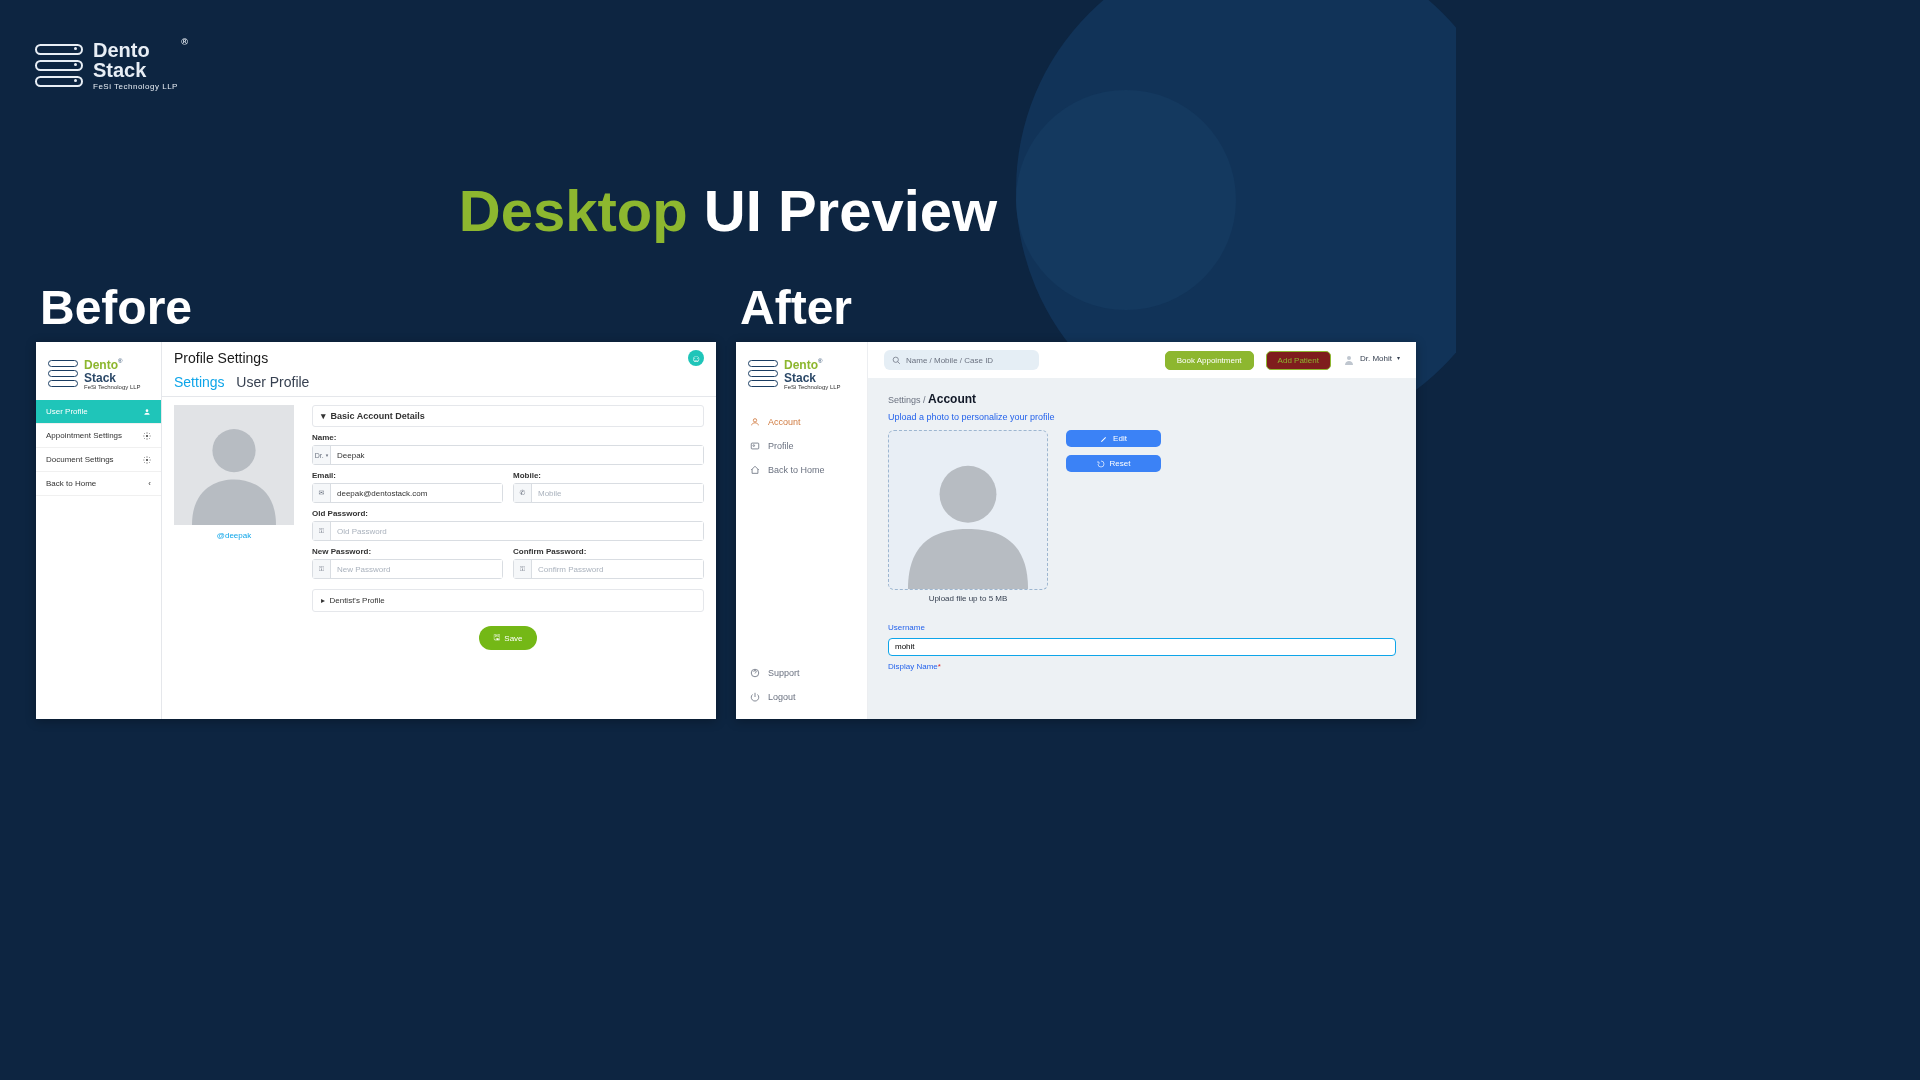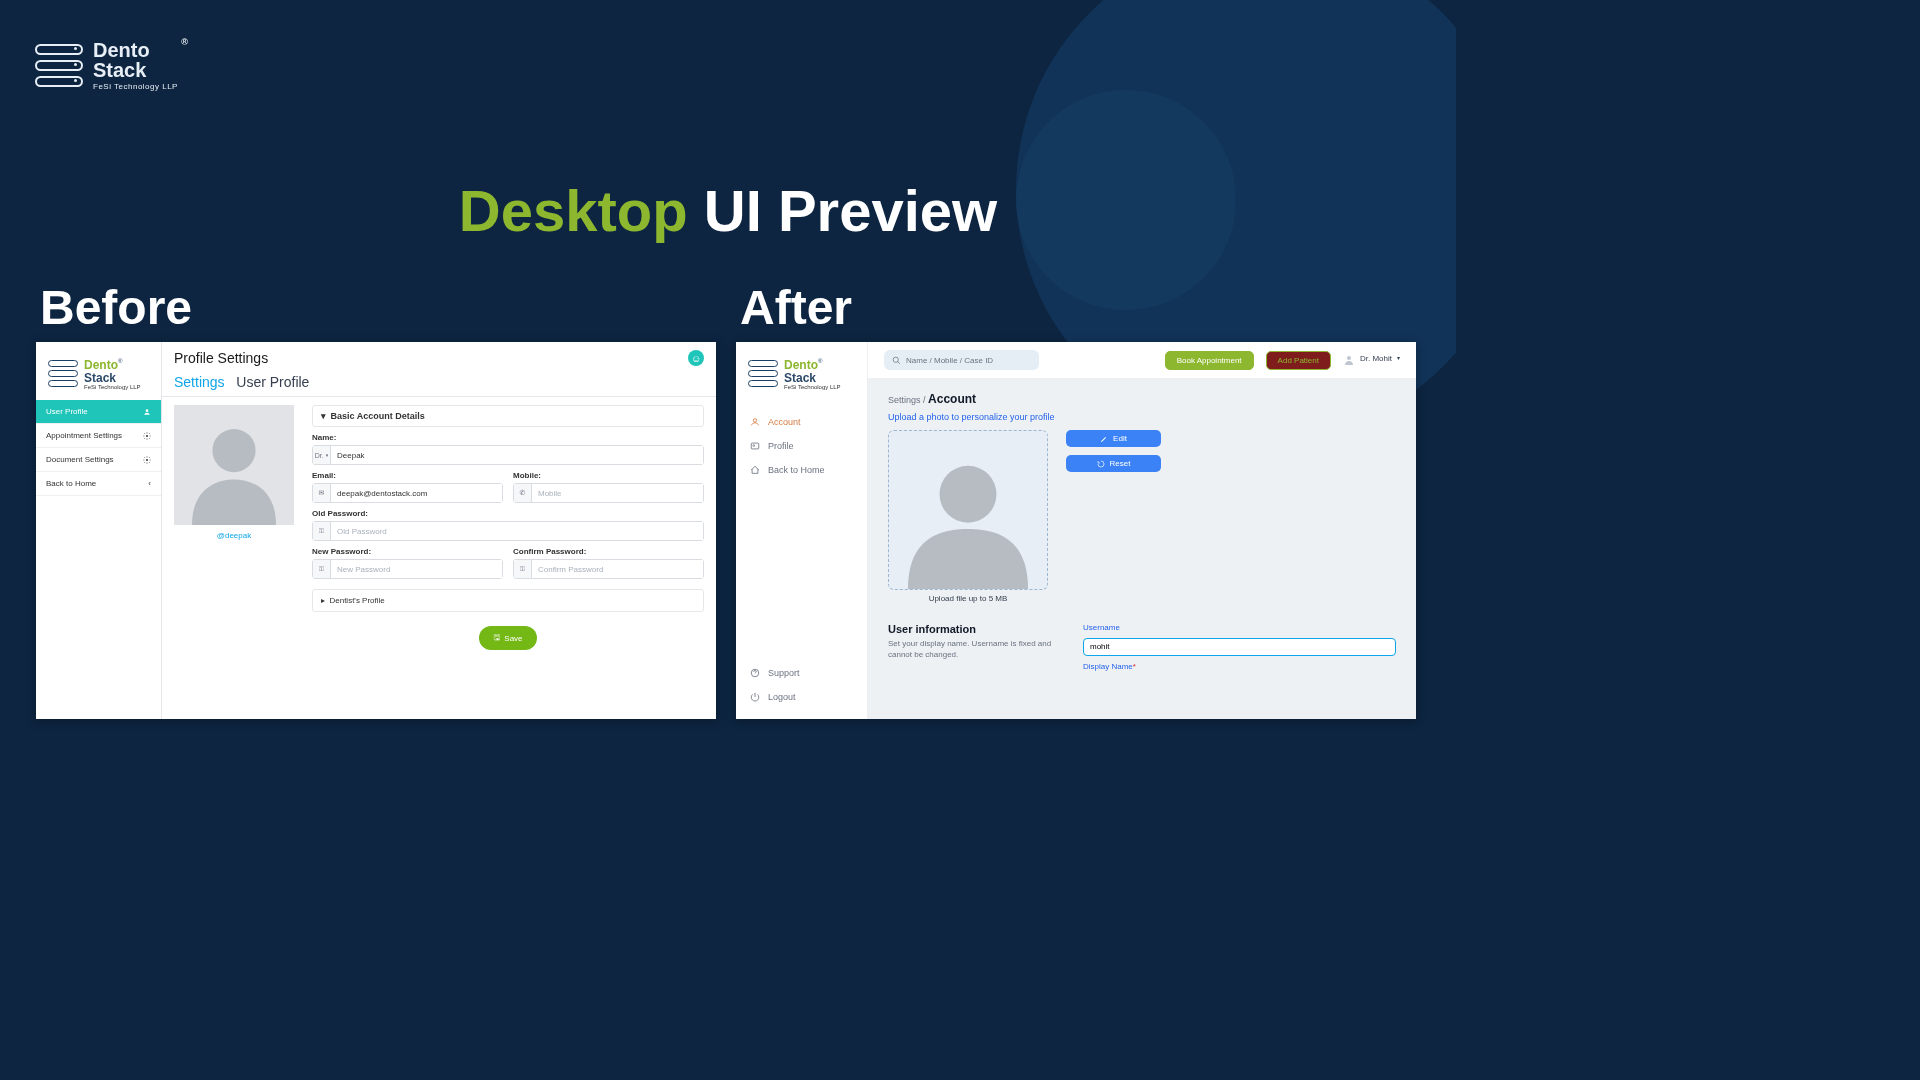--- a/index.html
+++ b/index.html
@@ -373,24 +373,20 @@
             <button class="btn-blue">
               <svg width="8" height="8" viewBox="0 0 24 24" fill="none" stroke="#fff" stroke-width="2">
                   <path d="M3 12a9 9 0 109-9M3 3v6h6"></path>
                 </svg>
               <span>Reset</span>
             </button>
           </div>
         </div>
 
         <div class="userinfo-row">
-          <div class="userinfo-left">
-            <div class="userinfo-title">User information</div>
-            <div class="userinfo-desc">Set your display name. Username is fixed and cannot be changed.</div>
-          </div>
           <div class="userinfo-right">
             <div class="af-label">Username</div>
             <input class="af-input" value="mohit" style="">
             <div class="af-label" style="margin-top:6px;">
               <span>Display Name</span><span class="req">*</span>
             </div>
           </div>
         </div>
 
       </div>

